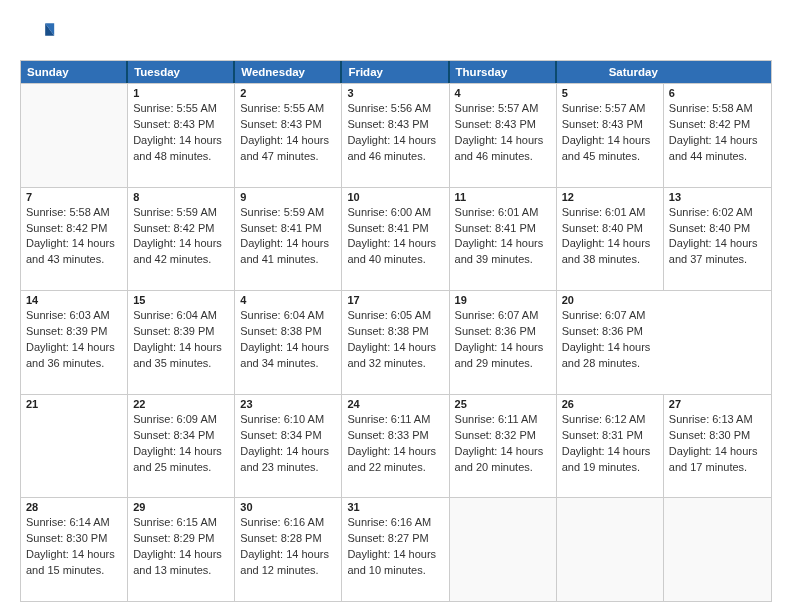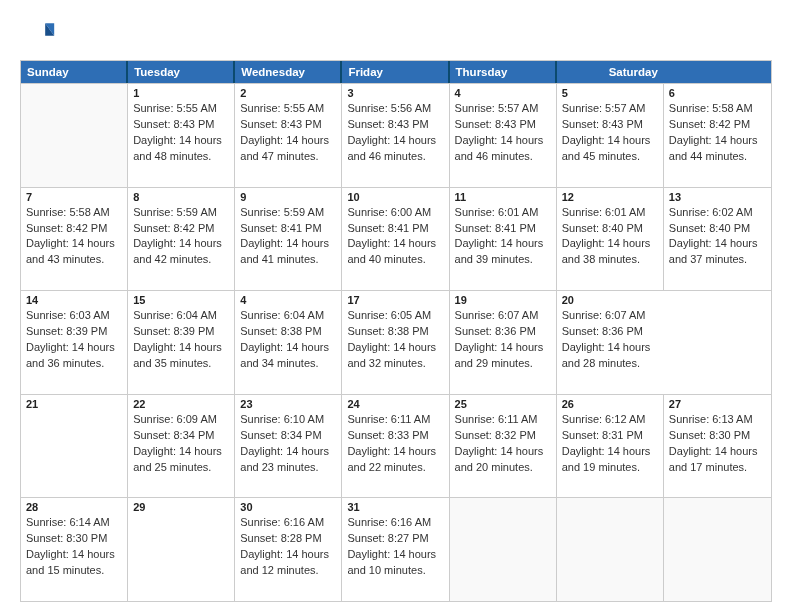--- a/index.html
+++ b/index.html
@@ -253,20 +253,21 @@
             <div class="sun-info">Sunrise: 6:13 AM<br>Sunset: 8:30 PM<br>Daylight: 14 hours and 17 minutes.</div>
           </div>
         </div>
         <div class="cal-row">
           <div class="cal-cell">
             <span class="day-num">28</span>
             <div class="sun-info">Sunrise: 6:14 AM<br>Sunset: 8:30 PM<br>Daylight: 14 hours and 15 minutes.</div>
           </div>
           <div class="cal-cell">
             <span class="day-num">29</span>
+            <div class="sun-info">Sunrise: 6:15 AM<br>Sunset: 8:29 PM<br>Daylight: 14 hours and 13 minutes.</div>
           </div>
           <div class="cal-cell">
             <span class="day-num">30</span>
             <div class="sun-info">Sunrise: 6:16 AM<br>Sunset: 8:28 PM<br>Daylight: 14 hours and 12 minutes.</div>
           </div>
           <div class="cal-cell">
             <span class="day-num">31</span>
             <div class="sun-info">Sunrise: 6:16 AM<br>Sunset: 8:27 PM<br>Daylight: 14 hours and 10 minutes.</div>
           </div>
           <div class="cal-cell empty"></div>

